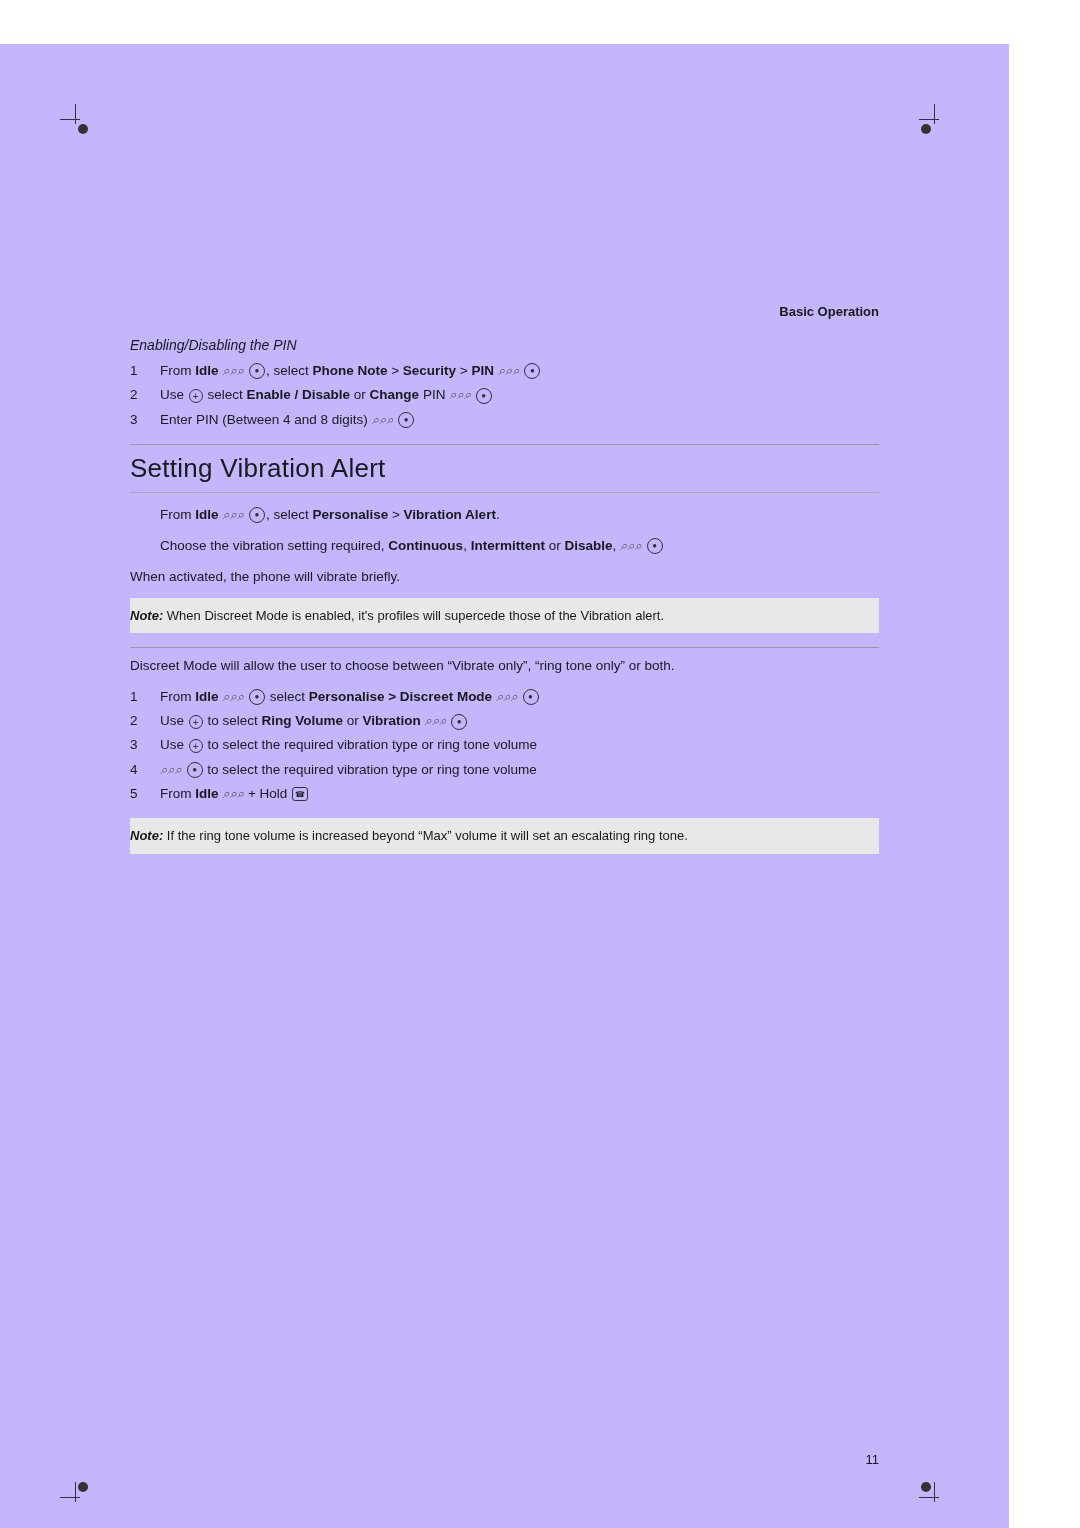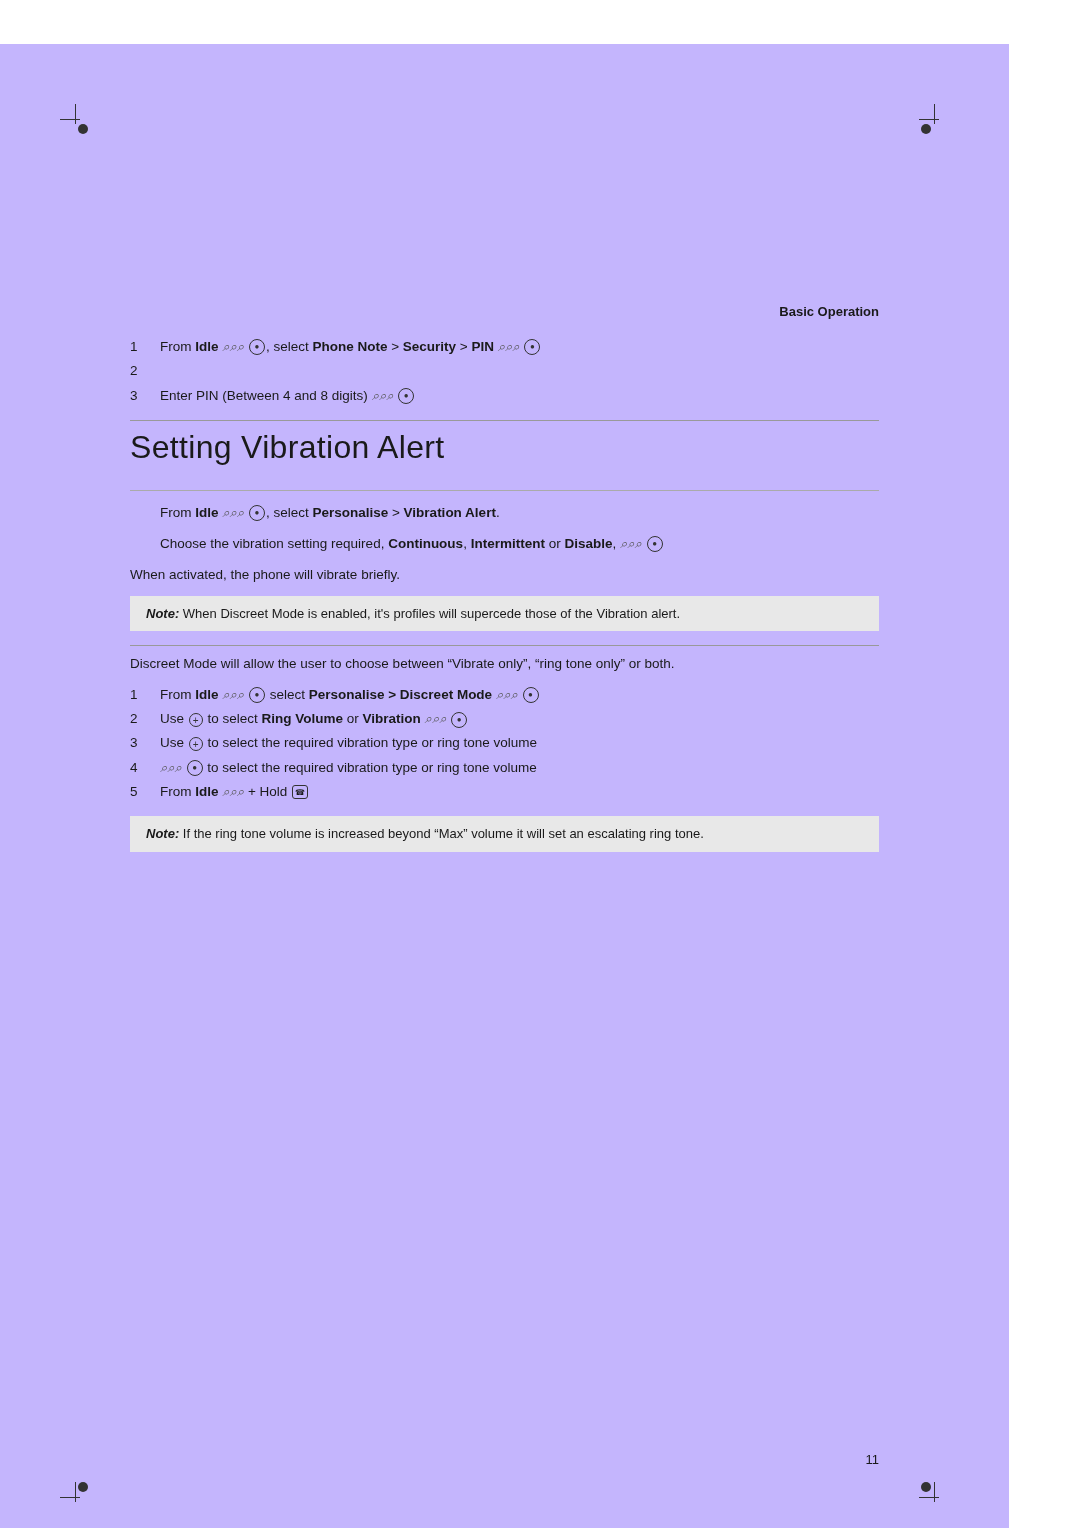--- a/index.html
+++ b/index.html
@@ -112,46 +112,46 @@
     }
 
     .list-num {
       min-width: 30px;
       font-size: 13.5px;
       font-family: Arial, Helvetica, sans-serif;
     }
 
     
     .section-heading {
-      font-size: 32px;
+      font-size: 26px;
       font-weight: normal;
       font-family: 'Arial', sans-serif;
       border-bottom: 1px solid #aaa;
-      padding-bottom: 24px;
+      padding-bottom: 8px;
       margin-bottom: 12px;
       margin-top: 8px;
       letter-spacing: 0.01em;
     }
 
     .body-text {
       font-size: 13.5px;
       line-height: 1.55;
       margin-bottom: 10px;
       font-family: Arial, Helvetica, sans-serif;
     }
 
     .indented-block {
       margin-left: 30px;
       margin-bottom: 10px;
     }
 
     .note-box {
       background: #e8e8e8;
       border: none;
-      padding: 8px 16px;
+      padding: 8px 0;
       font-size: 13px;
       line-height: 1.5;
       margin-top: 10px;
       margin-bottom: 14px;
       font-family: Arial, Helvetica, sans-serif;
     }
 
     .icon-ok {
       display: inline-block;
       width: 16px;
@@ -250,34 +250,40 @@
   <div class="corner-dot bl"></div>
   <div class="corner-dot br"></div>
 
   <div class="content">
 
     <div class="header-right">
       <span>Basic Operation</span>
     </div>
 
     <div>
+      <p class="subsection-title">Enabling/Disabling the PIN</p>
       <ol class="numbered-list">
         <li>
           <span class="list-num">1</span>
           <span>
             From <b>Idle</b>
             <span class="script-icon">⌕⌕⌕</span>
             <span class="icon-ok"></span>,
             select <b>Phone Note</b> &gt; <b>Security</b> &gt; <b>PIN</b>
             <span class="script-icon">⌕⌕⌕</span>
             <span class="icon-ok"></span>
           </span>
         </li>
         <li>
           <span class="list-num">2</span>
+          <span>
+            Use <span class="icon-nav"></span> select <b>Enable / Disable</b> or <b>Change</b> PIN
+            <span class="script-icon">⌕⌕⌕</span>
+            <span class="icon-ok"></span>
+          </span>
         </li>
         <li>
           <span class="list-num">3</span>
           <span>
             Enter PIN (Between 4 and 8 digits)
             <span class="script-icon">⌕⌕⌕</span>
             <span class="icon-ok"></span>
           </span>
         </li>
       </ol>

